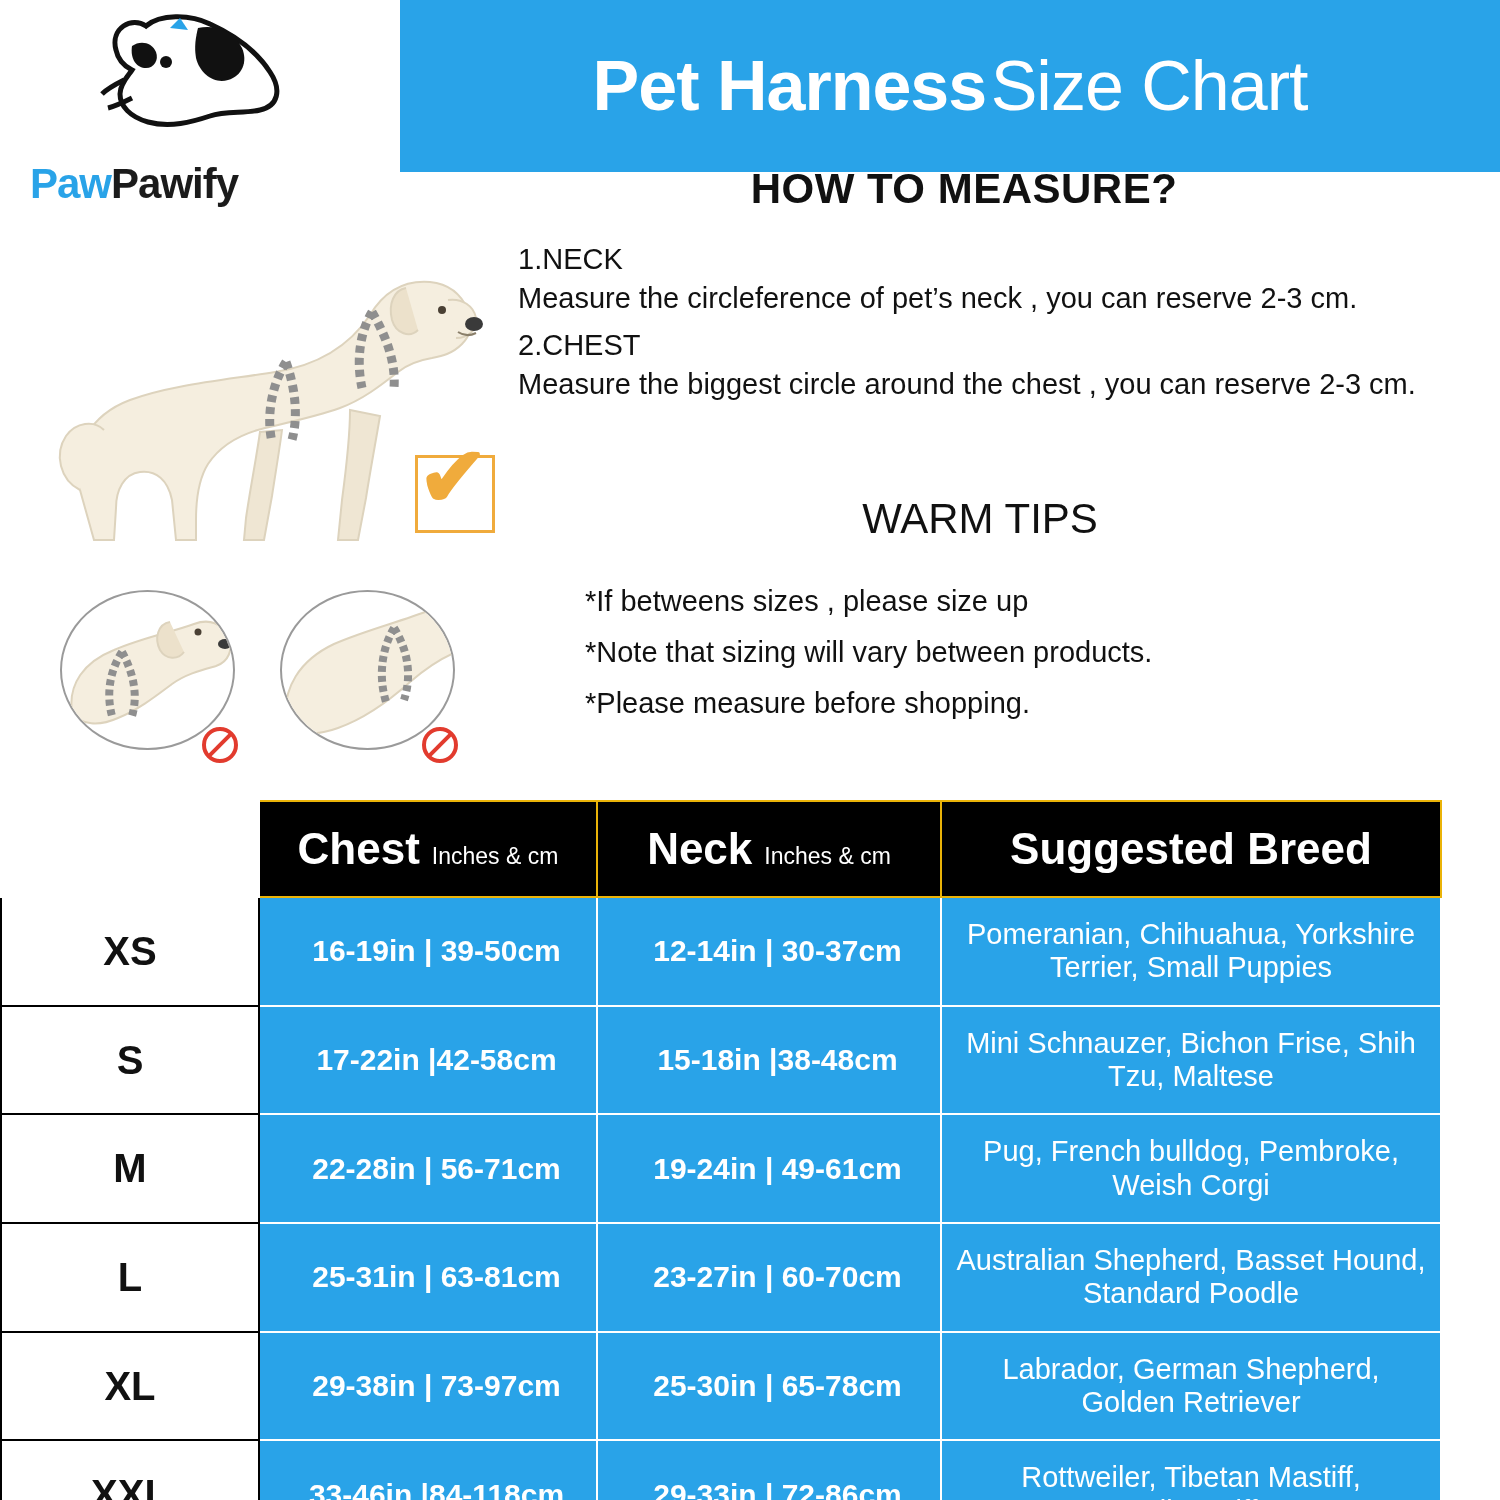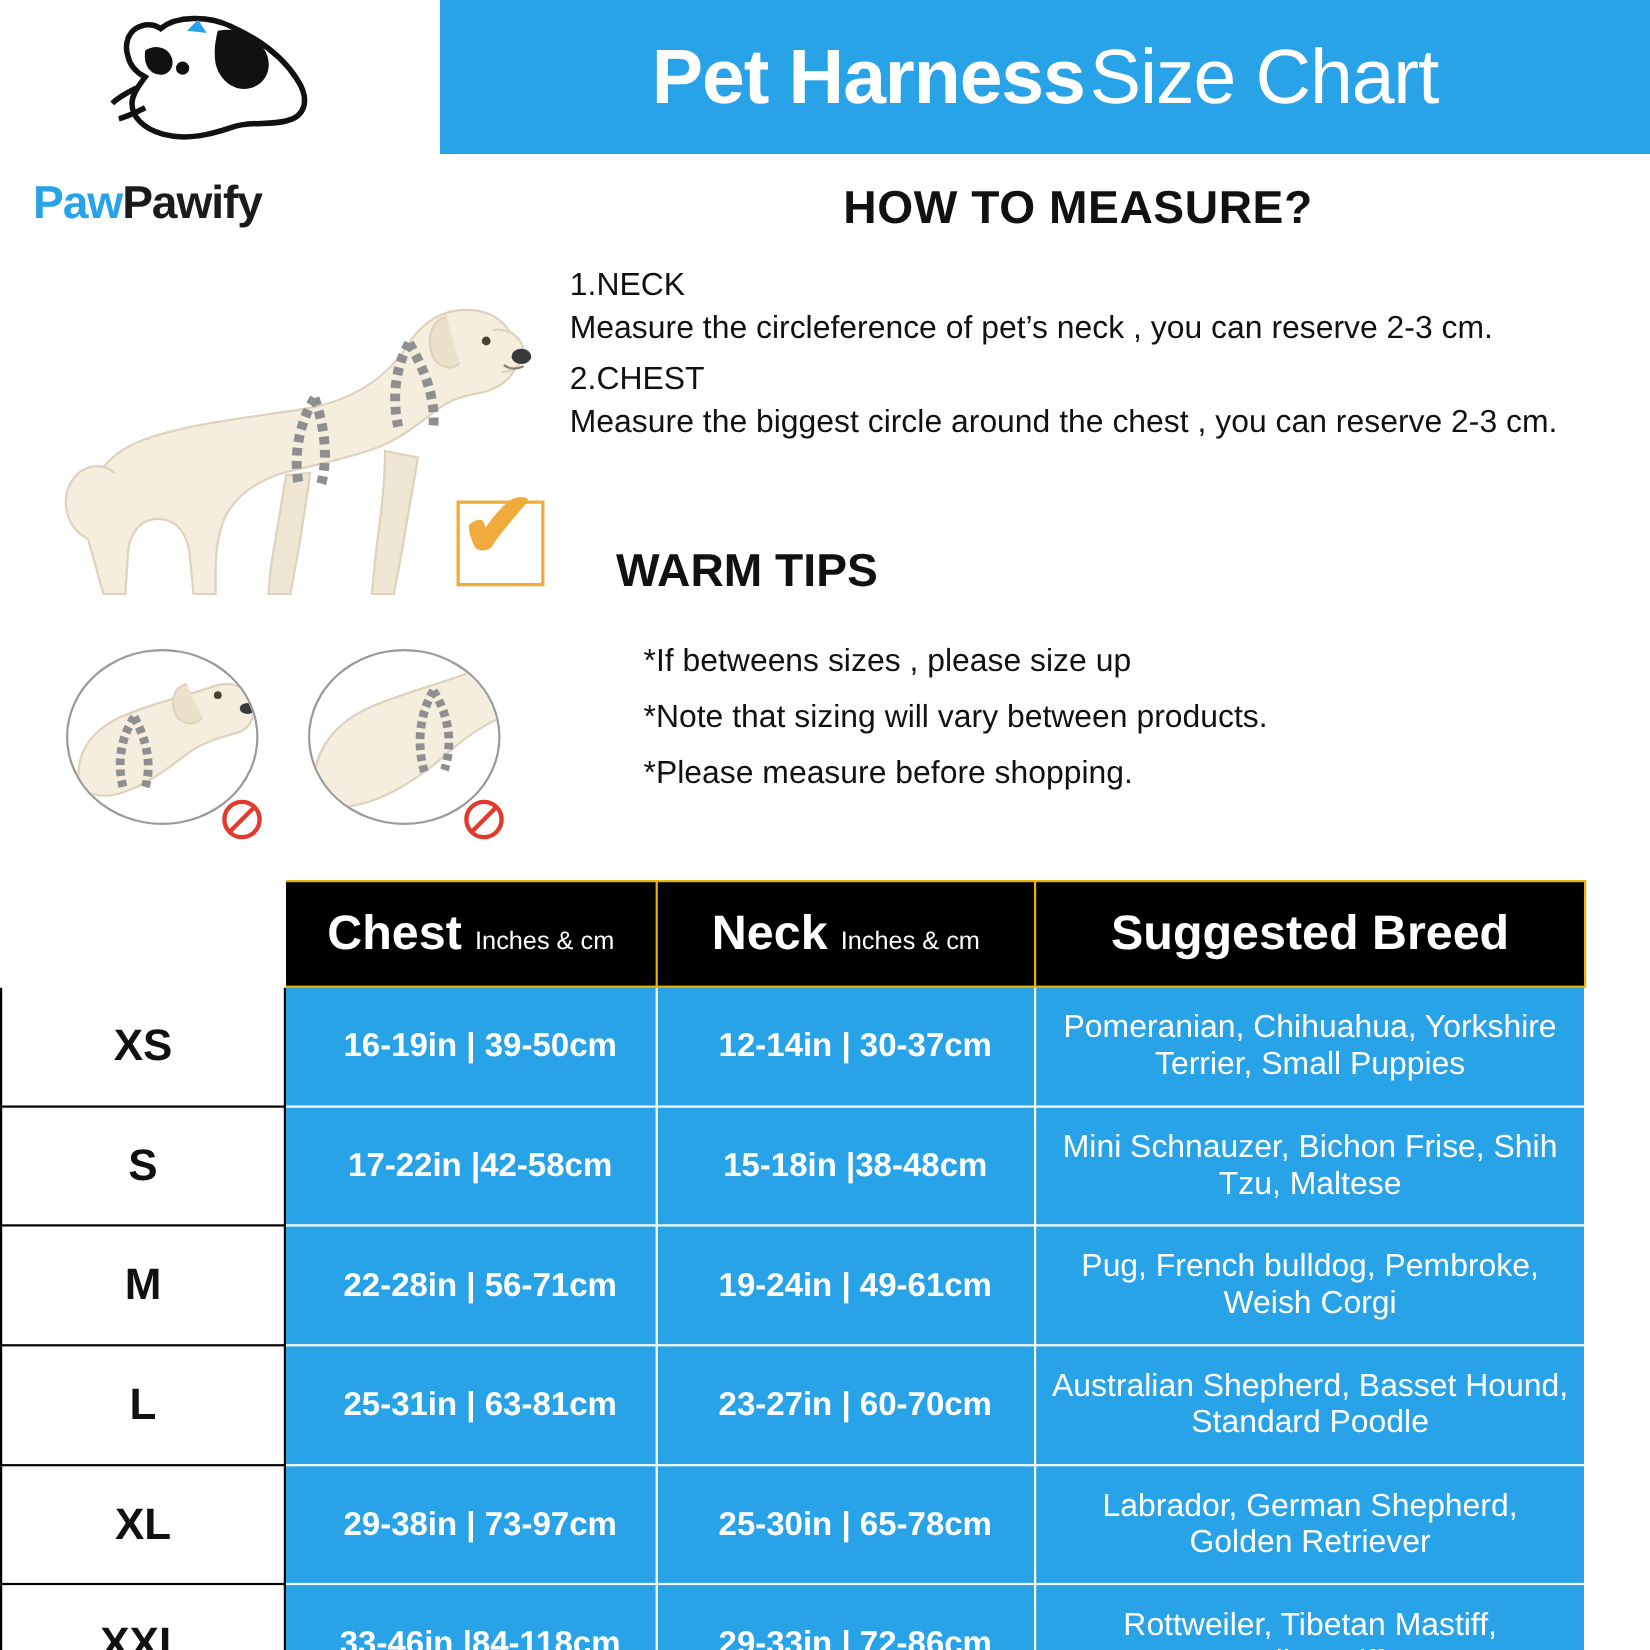--- a/index.html
+++ b/index.html
@@ -9,51 +9,51 @@
     font-family: "Liberation Sans", sans-serif;
     overflow: hidden;
   }
   .page { position: relative; width: 1500px; height: 1500px; background:#fff; }
 
   
   .header {
     position: absolute; left: 0; top: 0; width: 1500px; height: 140px;
   }
   .header-bar {
-    position: absolute; left: 400px; top: 0; width: 1100px; height: 140px;
+    position: absolute; left: 400px; top: 0; width: 1100px; height: 172px;
     background: #29a3e8;
     display: flex; align-items: center; justify-content: center;
   }
   .header-title { white-space: nowrap; color: #ffffff; line-height: 1; }
   .header-title .bold { font-weight: bold; font-size: 70px; letter-spacing: -1px; }
   .header-title .light { font-weight: 300; font-size: 70px; letter-spacing: -1px; }
 
   
   .logo-wrap { position: absolute; left: 20px; top: 10px; width: 370px; height: 210px; }
   .logo-text {
     position: absolute; left: 10px; top: 150px;
     font-size: 42px; font-weight: bold; letter-spacing: -1px;
   }
   .logo-text .paw1 { color: #29a3e8; }
   .logo-text .paw2 { color: #1b1b1b; }
 
   
   .how-title {
-    position: absolute; left: 500px; top: 165px; width: 960px;
+    position: absolute; left: 484px; top: 165px; width: 960px;
     text-align: center; font-size: 42px; font-weight: bold; color: #111;
     letter-spacing: 0.5px;
   }
   .measure-block { position: absolute; left: 518px; top: 243px; width: 960px; }
   .measure-block .label { font-size: 29px; color: #111; margin-bottom: 6px; font-weight: 500;}
   .measure-block .desc { font-size: 29px; color: #111; margin-bottom: 14px; }
 
   
   .tips-title {
     position: absolute; left: 560px; top: 495px; width: 840px;
-    text-align: left; font-size: 42px; font-weight: bold; color: #111;
+    text-align: center; font-size: 42px; font-weight: normal; color: #111;
   }
   .tips-list { position: absolute; left: 585px; top: 585px; width: 900px; }
   .tips-list .tip { font-size: 29px; color: #111; margin-bottom: 18px; }
 
   
   .dog-area { position: absolute; left: 40px; top: 230px; width: 470px; height: 540px; }
 
   .dog-main { position: absolute; left: 10px; top: 10px; width: 450px; height: 340px; }
 
   .check-box {

